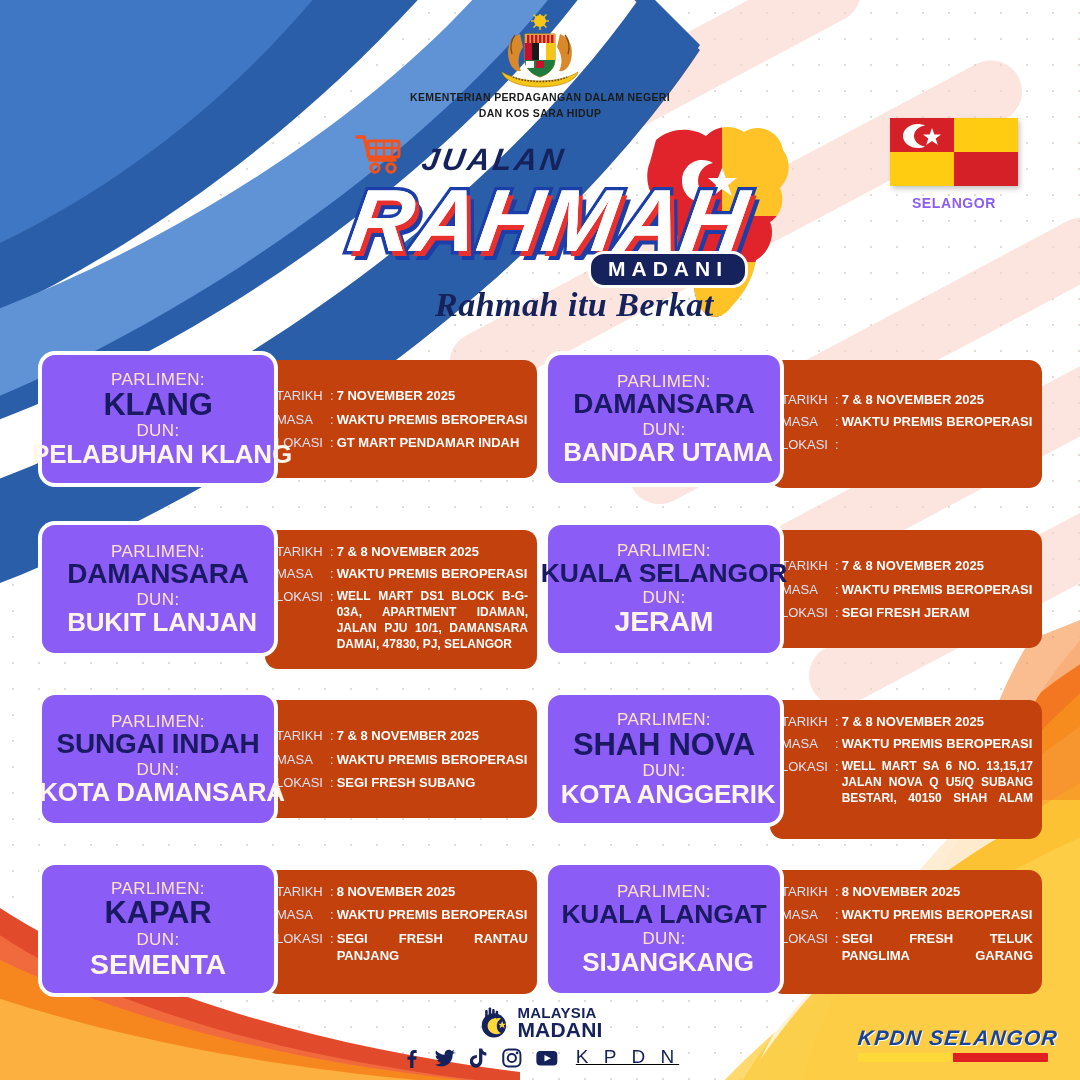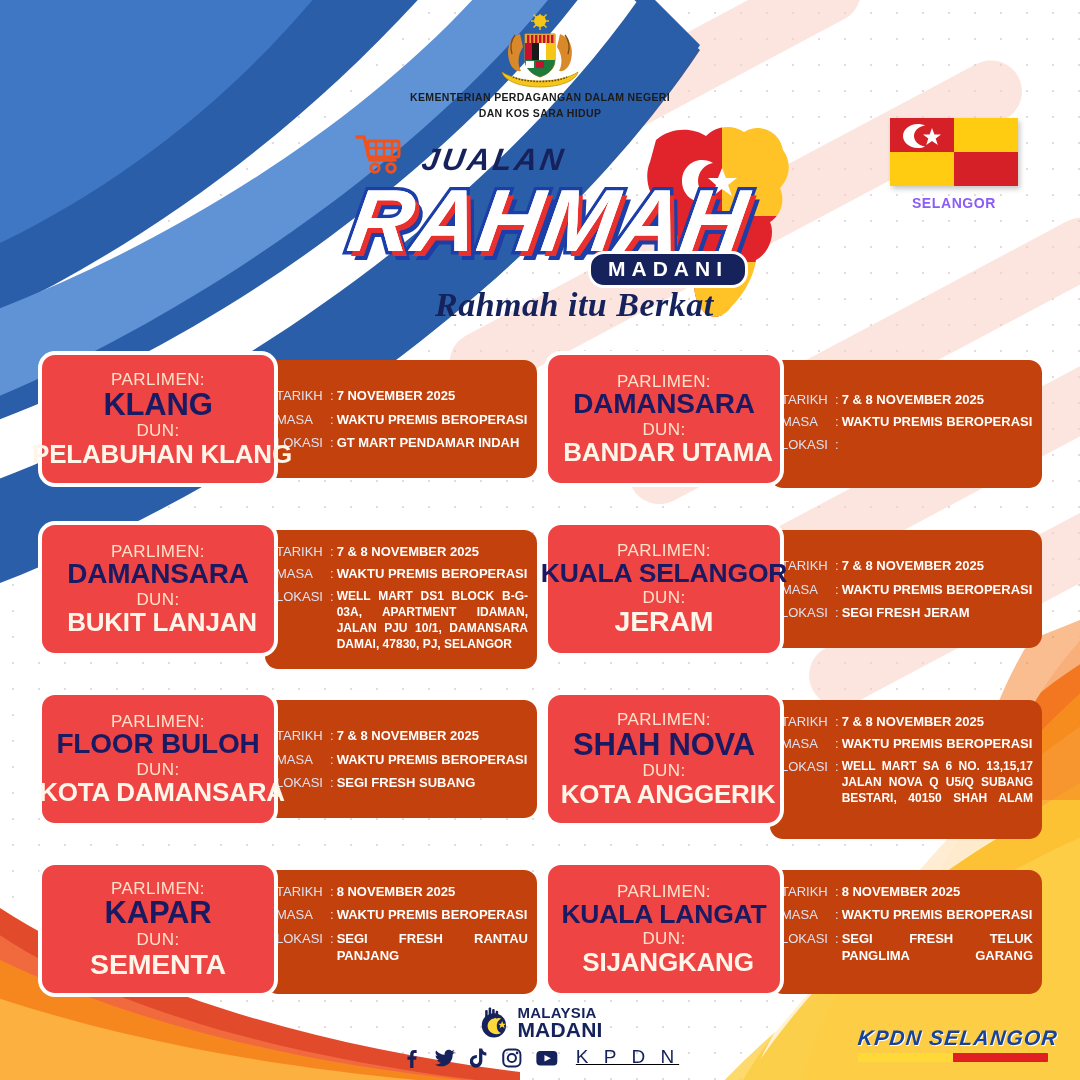--- a/index.html
+++ b/index.html
@@ -110,21 +110,21 @@
     background:#c2410c;border-radius:13px;
     padding:13px 9px 12px 11px;
     display:flex;flex-direction:column;justify-content:center;
     z-index:1;
   }
   .navy.tall{min-height:128px;}
 
   .orange{
     position:absolute;left:0;top:0;
     width:232px;height:128px;
-    background:#ef4444;border-radius:13px;
+    background:#8b5cf6;border-radius:13px;
     display:flex;flex-direction:column;align-items:center;justify-content:center;
     z-index:2;
     box-shadow:0 0 0 4px #fff;
   }
   .lbl{
     font-size:17px;color:#ffe2c9;letter-spacing:.4px;line-height:1.15;
   }
   .parl{
     font-size:31px;font-weight:bold;color:#1a1a63;line-height:1.02;
     margin-top:-1px;margin-bottom:1px;white-space:nowrap;
@@ -461,21 +461,21 @@
           <span class="v">WAKTU PREMIS BEROPERASI</span>
         </div>
         <div class="frow">
           <span class="k">LOKASI</span>
           <span class="sep">:</span>
           <span class="v">SEGI FRESH SUBANG</span>
         </div>
       </div>
       <div class="orange">
         <div class="lbl">PARLIMEN:</div>
-        <div class="parl shrink">FLOOR BULOH</div>
+        <div class="parl shrink">SUNGAI INDAH</div>
         <div class="lbl">DUN:</div>
         <div class="dun shrink">KOTA DAMANSARA</div>
       </div>
     </div>
 
     <div class="card right">
       <div class="navy tall">
         <div class="frow tight">
           <span class="k">TARIKH</span>
           <span class="sep">:</span>

